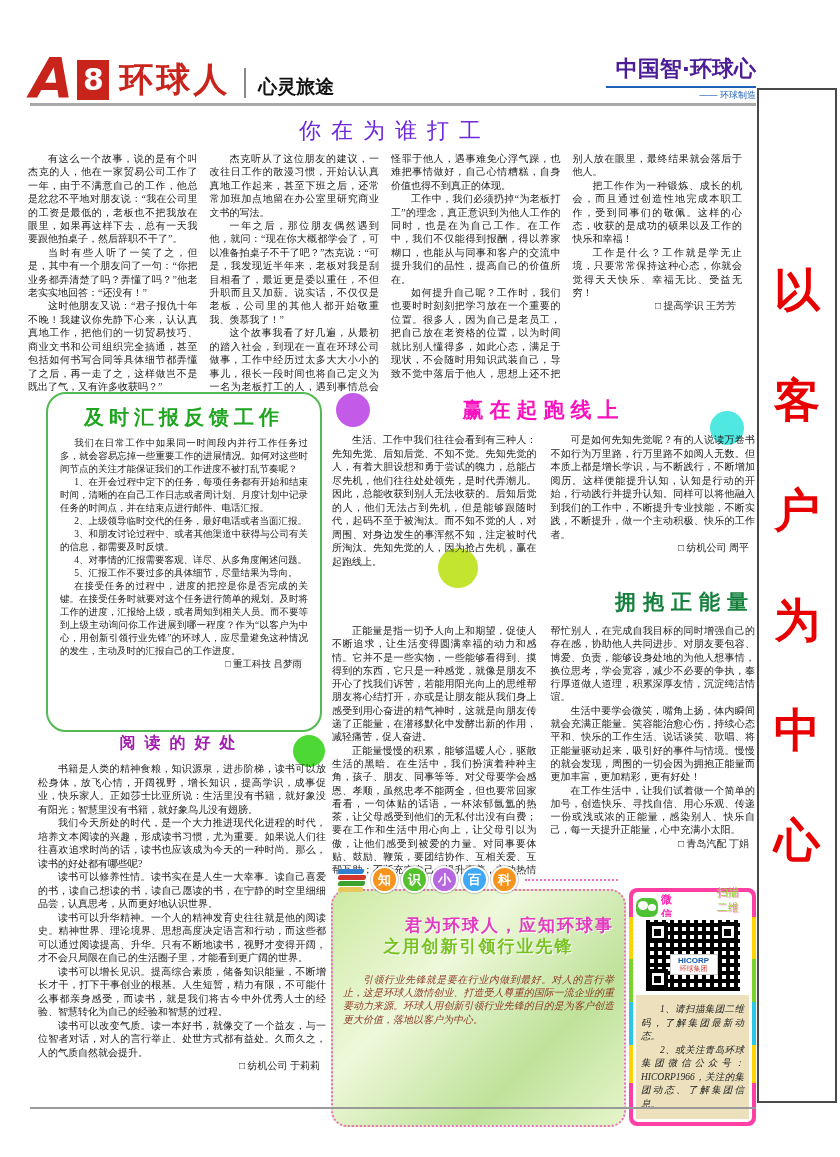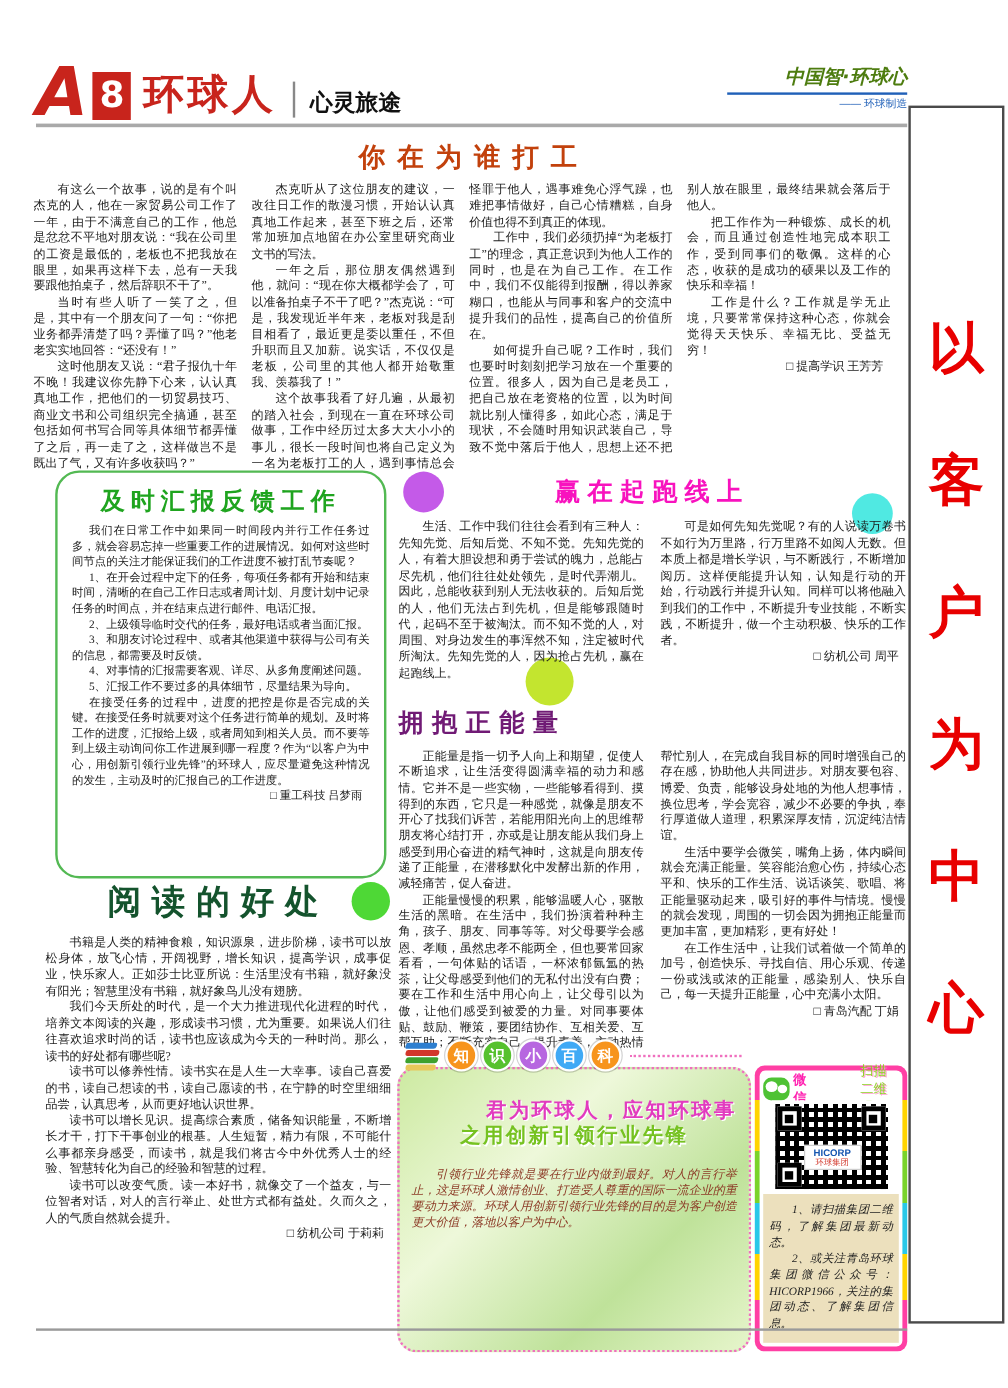--- a/index.html
+++ b/index.html
@@ -13,35 +13,35 @@
   .masthead{left:30px;top:56px;width:726px;height:48px;}
   .logo{display:flex;align-items:flex-end;gap:4px;}
   .logo-a{color:#c8241c;font-family:"DejaVu Sans",sans-serif;font-weight:bold;
           font-style:italic;font-size:56px;line-height:44px;}
   .logo-8{background:#c8241c;color:#fff;width:32px;height:40px;font-size:30px;
           font-weight:bold;font-family:"DejaVu Sans",sans-serif;text-align:center;line-height:40px;}
   .section-name{color:#c8241c;font-size:34px;font-weight:bold;letter-spacing:3px;line-height:40px;margin-left:6px;}
   .section-divider{width:0;border-left:2px solid #888;height:30px;margin:0 8px 2px 10px;}
   .section-subtitle{font-size:19px;font-weight:bold;color:#111;line-height:26px;}
   .slogan-wrap{right:0;top:-2px;text-align:right;width:220px;}
-  .slogan{color:#4d7c0f;font-size:16px;font-weight:bold;font-style:italic;
+  .slogan{color:#4c1d95;font-size:22px;font-weight:bold;
           font-family:"DejaVu Sans",sans-serif;}
   .slogan-underline{border-top:2px solid #2060b8;width:150px;margin:2px 0 1px auto;}
   .slogan-sub{color:#2060b8;font-size:9px;font-family:"Liberation Sans",sans-serif;}
   .masthead-rule{left:30px;top:103px;width:726px;height:3px;background:#a9a9a9;}
 
   
   .side-strip{left:757px;top:88px;width:80px;height:1015px;border:2px solid #4a4a4a;
               box-sizing:border-box;background:#fff;display:flex;flex-direction:column;
               align-items:center;padding-top:178px;gap:64px;}
   .side-char{color:#e80000;font-size:46px;font-weight:bold;line-height:1;}
 
   
-  .a1-title{left:35px;top:116px;width:720px;text-align:center;color:#c2410c;
-            font-size:22px;font-weight:bold;letter-spacing:10px;
+  .a1-title{left:35px;top:116px;width:720px;text-align:center;color:#6d28d9;
+            font-size:22px;font-weight:normal;letter-spacing:10px;
             font-family:"DejaVu Sans",sans-serif;}
   .a1-body{left:28px;top:152px;width:714px;height:244px;column-count:4;column-gap:12px;
            column-fill:auto;font-size:10px;line-height:13.4px;text-align:justify;overflow:hidden;}
 
   
   .report-box{left:46px;top:392px;width:276px;height:340px;border:2px solid #53b953;
               border-radius:20px;box-sizing:border-box;padding:8px 12px;background:#fff;overflow:hidden;}
   .report-title{text-align:center;color:#1fa41f;font-size:20px;font-weight:bold;
                 letter-spacing:5px;margin:2px 0 6px;font-family:"DejaVu Sans",sans-serif;}
   .report-body{font-size:9.5px;line-height:13px;text-align:justify;}
@@ -49,28 +49,28 @@
 
   
   .a2{left:332px;top:396px;width:423px;}
   .a2-title{text-align:center;color:#f812be;font-size:21px;font-weight:bold;
             letter-spacing:6px;font-family:"DejaVu Sans",sans-serif;margin-bottom:9px;}
   .a2-body{column-count:2;column-gap:14px;column-fill:auto;height:152px;
            font-size:10px;line-height:13.5px;text-align:justify;overflow:hidden;}
 
   
   .a3{left:332px;top:588px;width:423px;}
-  .a3-title{text-align:left;color:#701a75;font-size:21px;font-weight:bold;
+  .a3-title{text-align:right;color:#15803d;font-size:21px;font-weight:bold;
             letter-spacing:7px;font-family:"DejaVu Sans",sans-serif;margin-bottom:8px;}
   .a3-body{column-count:2;column-gap:14px;column-fill:auto;height:262px;
            font-size:10px;line-height:13.3px;text-align:justify;overflow:hidden;}
 
   
   .a4{left:38px;top:733px;width:288px;}
-  .a4-title{text-align:center;color:#14532d;font-size:28px;font-weight:bold;
+  .a4-title{text-align:center;color:#a21caf;font-size:16px;font-weight:bold;
             letter-spacing:9px;margin-bottom:8px;}
   .a4-body{font-size:10px;line-height:13.5px;text-align:justify;}
 
   
   .circle{position:absolute;border-radius:50%;}
   .c-purple{left:336px;top:393px;width:34px;height:34px;background:#c45ae8;}
   .c-cyan{left:710px;top:411px;width:34px;height:34px;background:#50e9e2;}
   .c-lime{left:438px;top:548px;width:40px;height:40px;background:#c3e52f;}
   .c-green{left:293px;top:735px;width:32px;height:32px;background:#4ed836;}
 
@@ -214,20 +214,21 @@
     <p class="byline">□ 青岛汽配 丁娟</p>
   </div>
 </div>
 
 <div class="abs a4">
   <div class="a4-title">阅读的好处</div>
   <div class="a4-body">
     <p>书籍是人类的精神食粮，知识源泉，进步阶梯，读书可以放松身体，放飞心情，开阔视野，增长知识，提高学识，成事促业，快乐家人。正如莎士比亚所说：生活里没有书籍，就好象没有阳光；智慧里没有书籍，就好象鸟儿没有翅膀。</p>
     <p>我们今天所处的时代，是一个大力推进现代化进程的时代，培养文本阅读的兴趣，形成读书习惯，尤为重要。如果说人们往往喜欢追求时尚的话，读书也应该成为今天的一种时尚。那么，读书的好处都有哪些呢?</p>
     <p>读书可以修养性情。读书实在是人生一大幸事。读自己喜爱的书，读自己想读的书，读自己愿读的书，在宁静的时空里细细品尝，认真思考，从而更好地认识世界。</p>
+    <p>读书可以升华精神。一个人的精神发育史往往就是他的阅读史。精神世界、理论境界、思想高度决定语言和行动，而这些都可以通过阅读提高、升华。只有不断地读书，视野才变得开阔，才不会只局限在自己的生活圈子里，才能看到更广阔的世界。</p>
     <p>读书可以增长见识。提高综合素质，储备知识能量，不断增长才干，打下干事创业的根基。人生短暂，精力有限，不可能什么事都亲身感受，而读书，就是我们将古今中外优秀人士的经验、智慧转化为自己的经验和智慧的过程。</p>
     <p>读书可以改变气质。读一本好书，就像交了一个益友，与一位智者对话，对人的言行举止、处世方式都有益处。久而久之，人的气质自然就会提升。</p>
     <p class="byline">□ 纺机公司  于莉莉</p>
   </div>
 </div>
 
 <div class="abs kheader">
   <span class="books">
     <i class="b1"></i>
       <i class="b2"></i>

